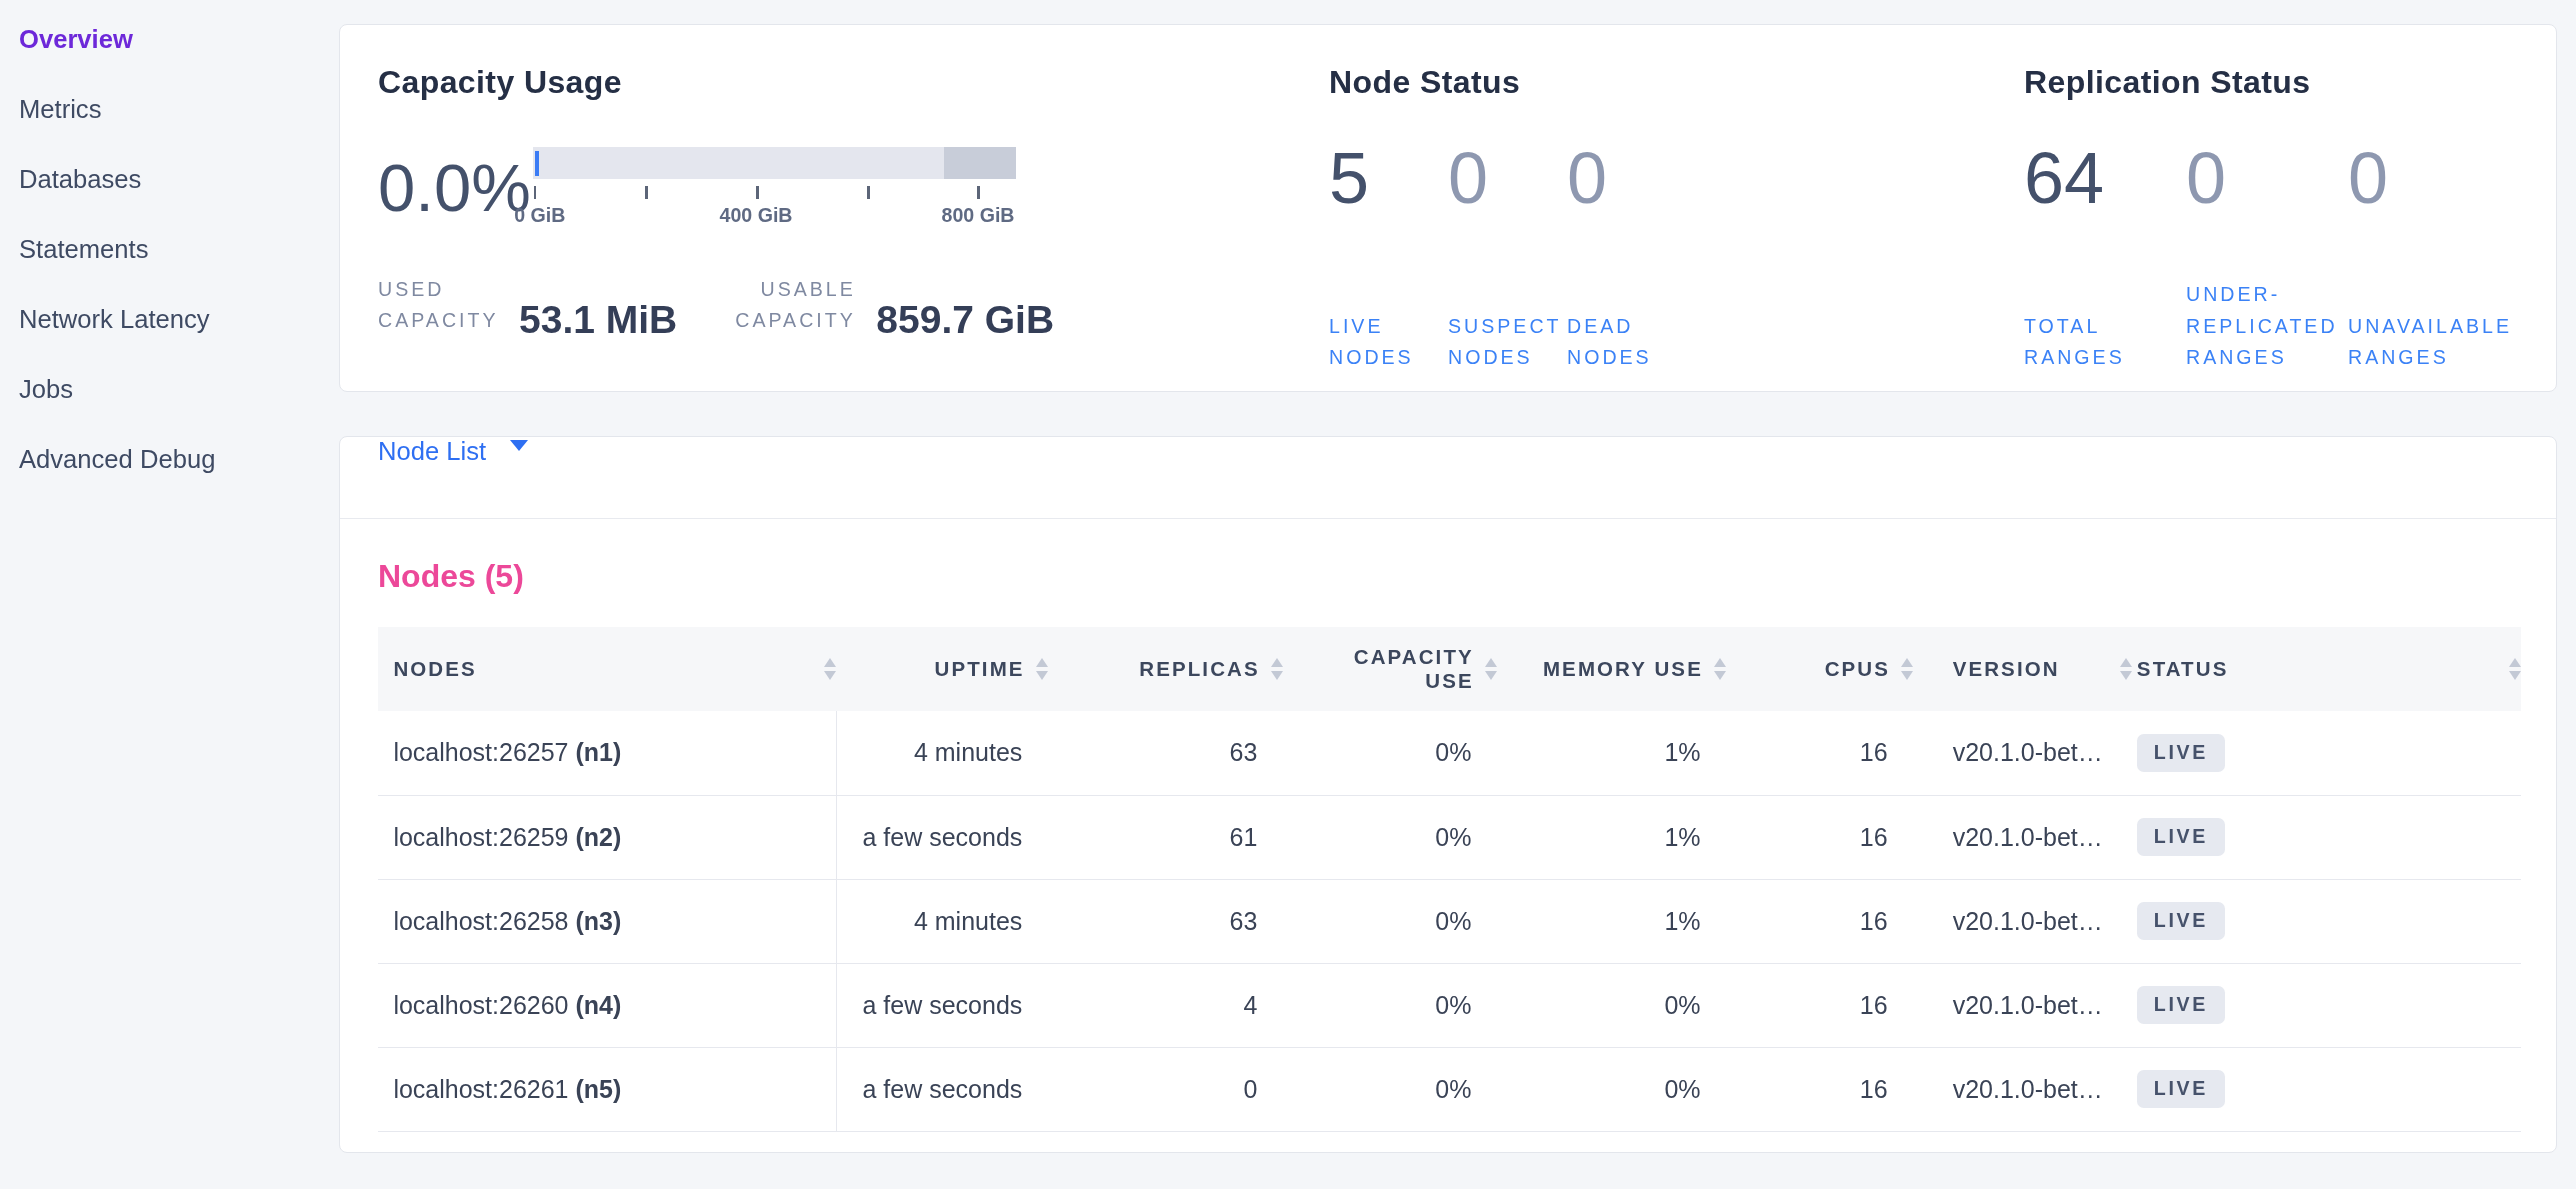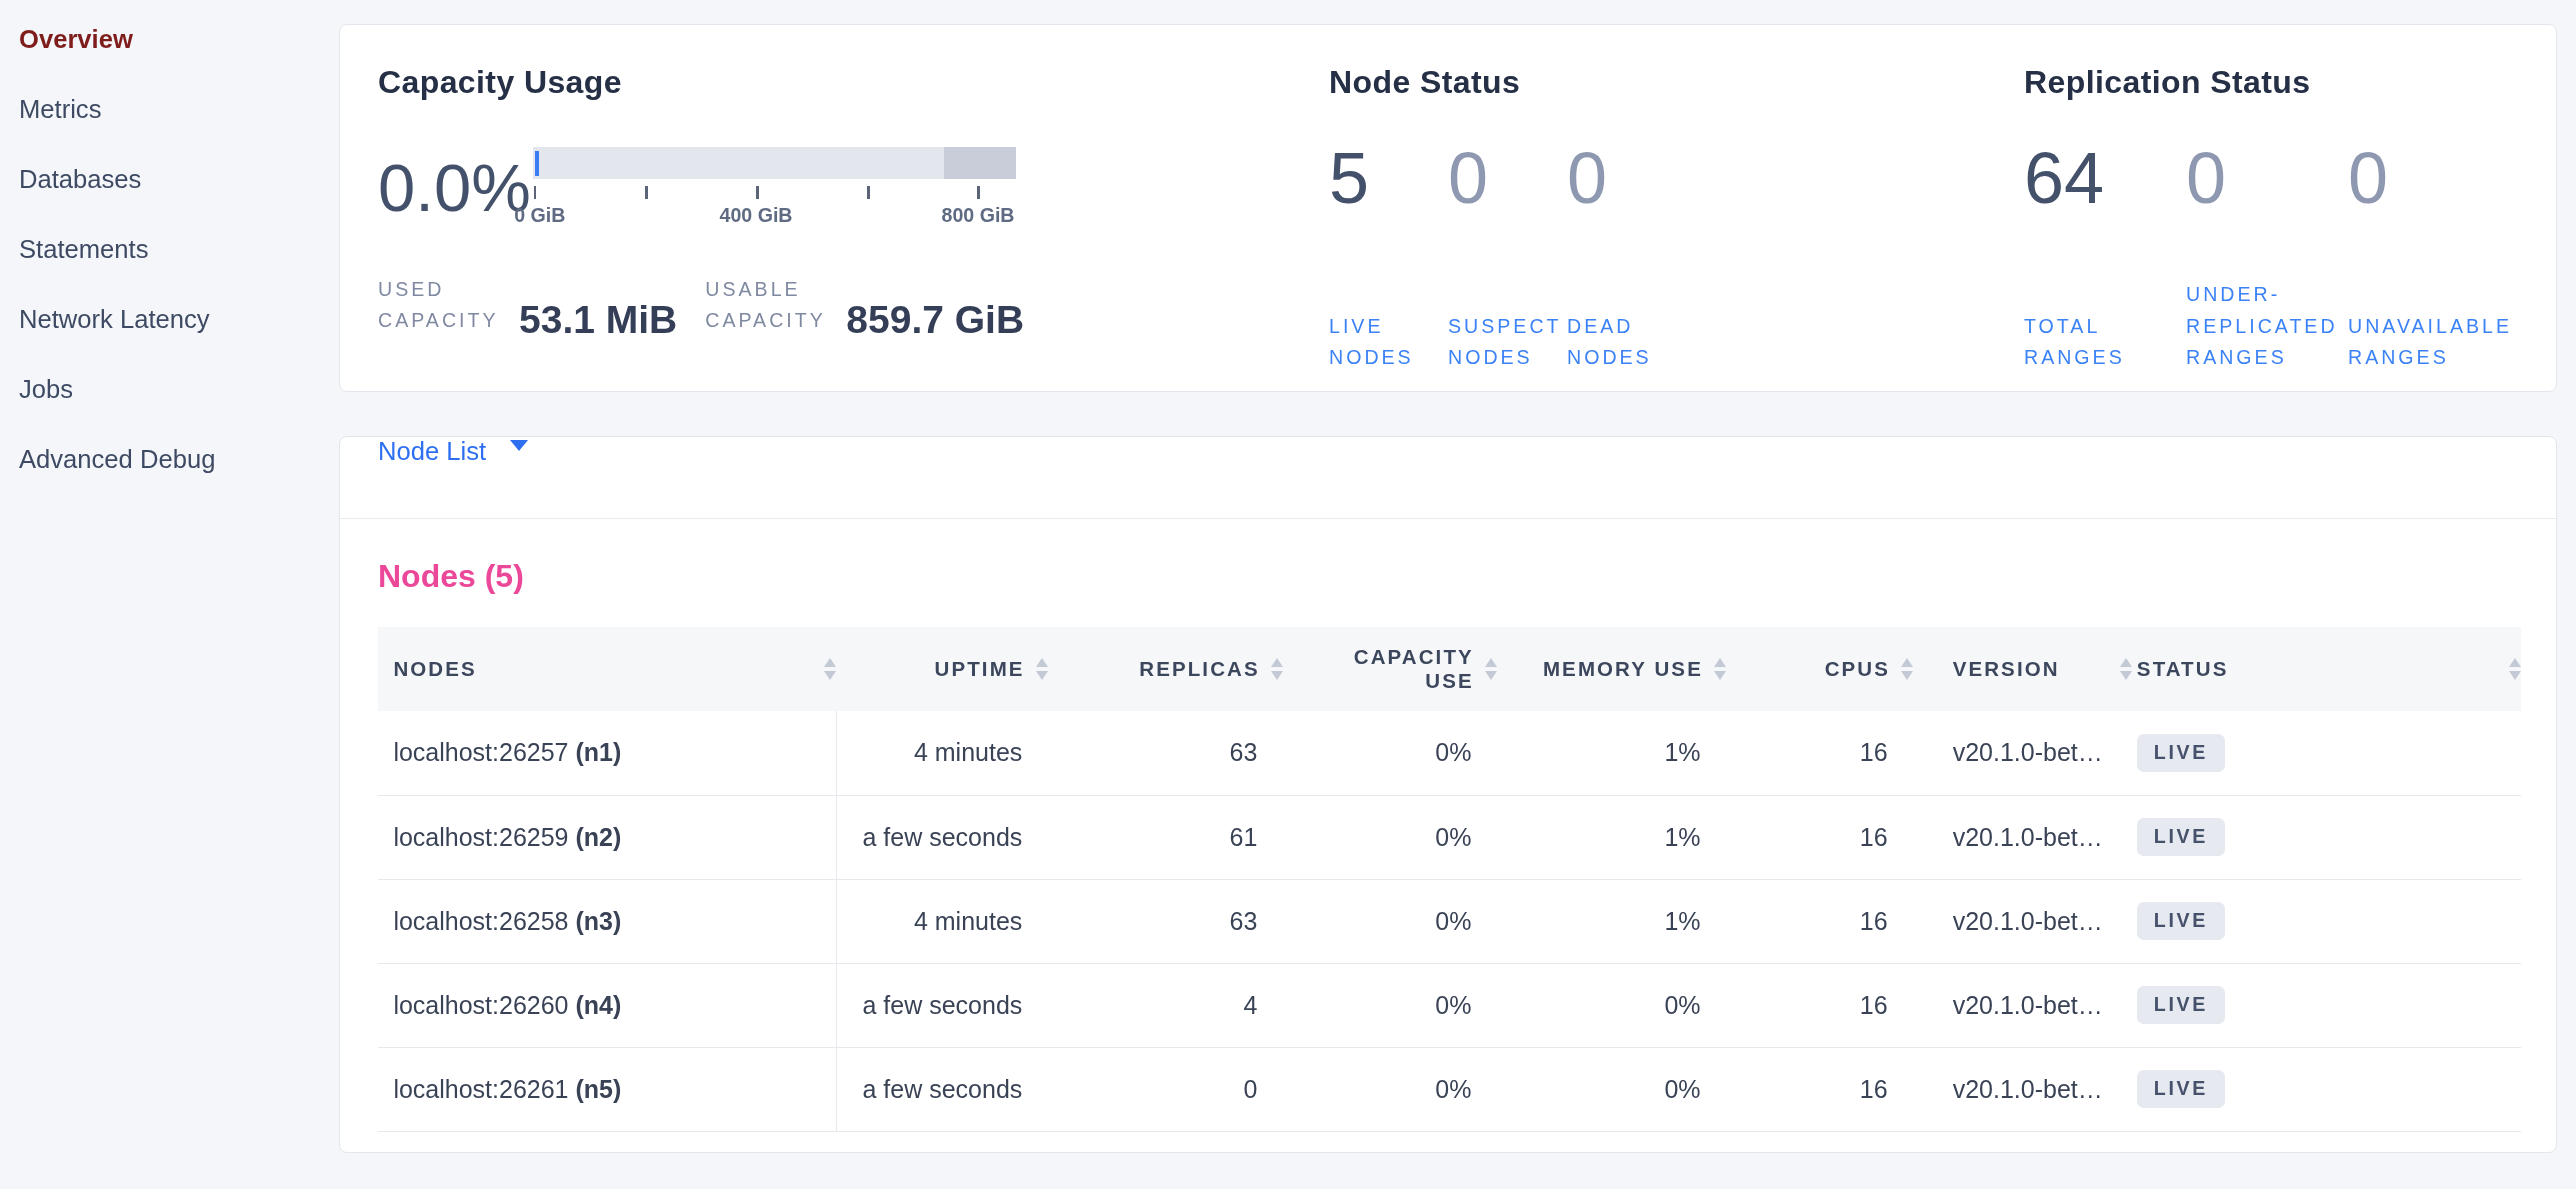--- a/index.html
+++ b/index.html
@@ -3,21 +3,21 @@
 <meta charset="utf-8">
 <style>
   * { margin:0; padding:0; box-sizing:border-box; }
   html,body { background:#f4f6f9; }
   body { font-family:"Liberation Sans", sans-serif; color:#3a4356; }
   .page { position:relative; width:2576px; height:1189px; background:#f4f6f9; overflow:hidden; }
 
   
   .sidebar { position:absolute; left:0; top:0; width:339px; height:100%; padding:25.6px 0 0 19px; }
   .side-item { font-size:25.6px; line-height:27px; margin-bottom:43px; color:#3e4a63; cursor:pointer; }
-  .side-item.active { color:#7f1d1d; font-weight:bold; }
+  .side-item.active { color:#6d28d9; font-weight:bold; }
 
   
   .main { position:absolute; left:339px; top:0; width:2218px; }
   .card { background:#ffffff; border:1.7px solid #e3e6ec; border-radius:8px; }
 
   
   .summary-card { margin-top:24px; height:368px; padding:39px 38px 0 38px; display:flex; }
   .section-title { font-size:32px; font-weight:600; color:#252f45; letter-spacing:0.4px; }
 
   .capacity-section { width:951px; flex:0 0 auto; }
@@ -28,21 +28,21 @@
   .cap-bar-dark { position:absolute; right:0; top:0; bottom:0; width:72px; background:#c8cdd9; }
   .cap-bar-used { position:absolute; left:1.7px; top:4.3px; bottom:3.4px; width:4.3px; background:#3b7cf5; }
   .cap-ticks { position:relative; height:13.6px; margin-top:6.8px; }
   .cap-tick { position:absolute; top:0; width:2.6px; height:12.8px; background:#5c6578; }
   .cap-axis { position:relative; height:25.6px; margin-top:5.1px; }
   .cap-axis-label { position:absolute; transform:translateX(-50%); font-size:19.6px; color:#5f6a83; white-space:nowrap; }
   .cap-footer { display:flex; align-items:flex-end; margin-top:44px; }
   .cap-footer-item { display:flex; align-items:flex-end; }
   .stat-caption { font-size:19.6px; letter-spacing:3px; line-height:1.6; color:#7f89a1; margin-right:20.5px; margin-bottom:2.6px; white-space:pre-line; }
   .cap-footer-value { font-size:39px; font-weight:bold; color:#343e57; line-height:1; }
-  .cap-footer-item + .cap-footer-item { margin-left:28px; }
+  .cap-footer-item + .cap-footer-item { margin-left:58px;text-align:right; }
 
   .node-section { width:695px; flex:0 0 auto; }
   .repl-section { flex:1; }
   .stats-row { display:flex; margin-top:41px; height:232px; }
   .stat { display:flex; flex-direction:column; }
   .node-section .stat { flex:0 0 119px; }
   .repl-section .stat { flex:0 0 162px; }
   .stat-num { font-size:72px; line-height:1; font-weight:400; }
   .stat-num.primary { color:#44516b; }
   .stat-num.secondary { color:#8e98b0; }

